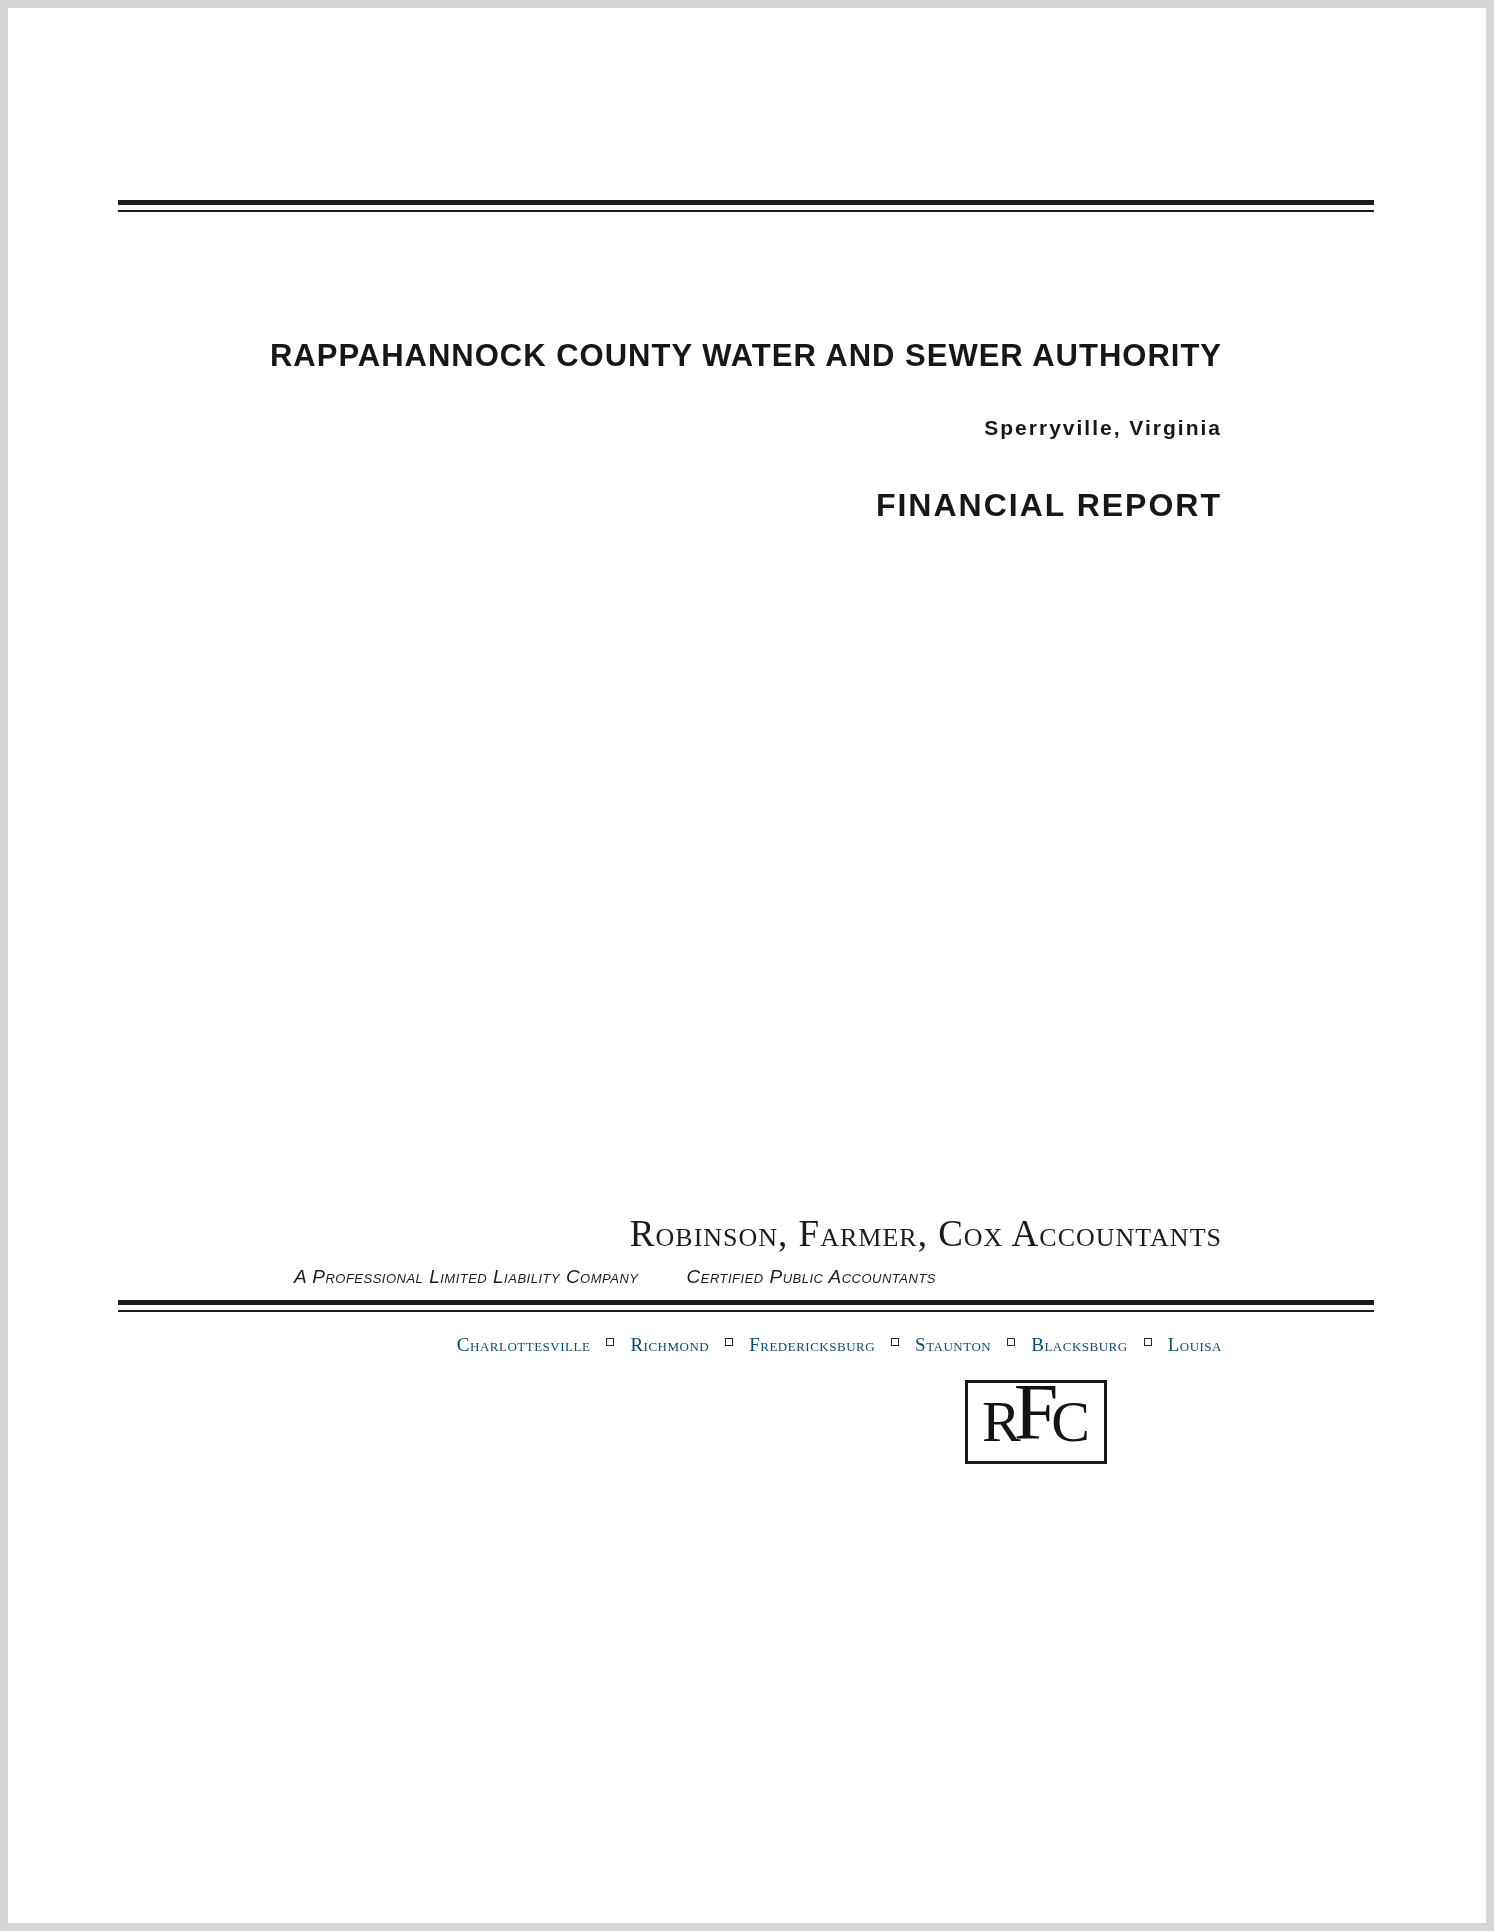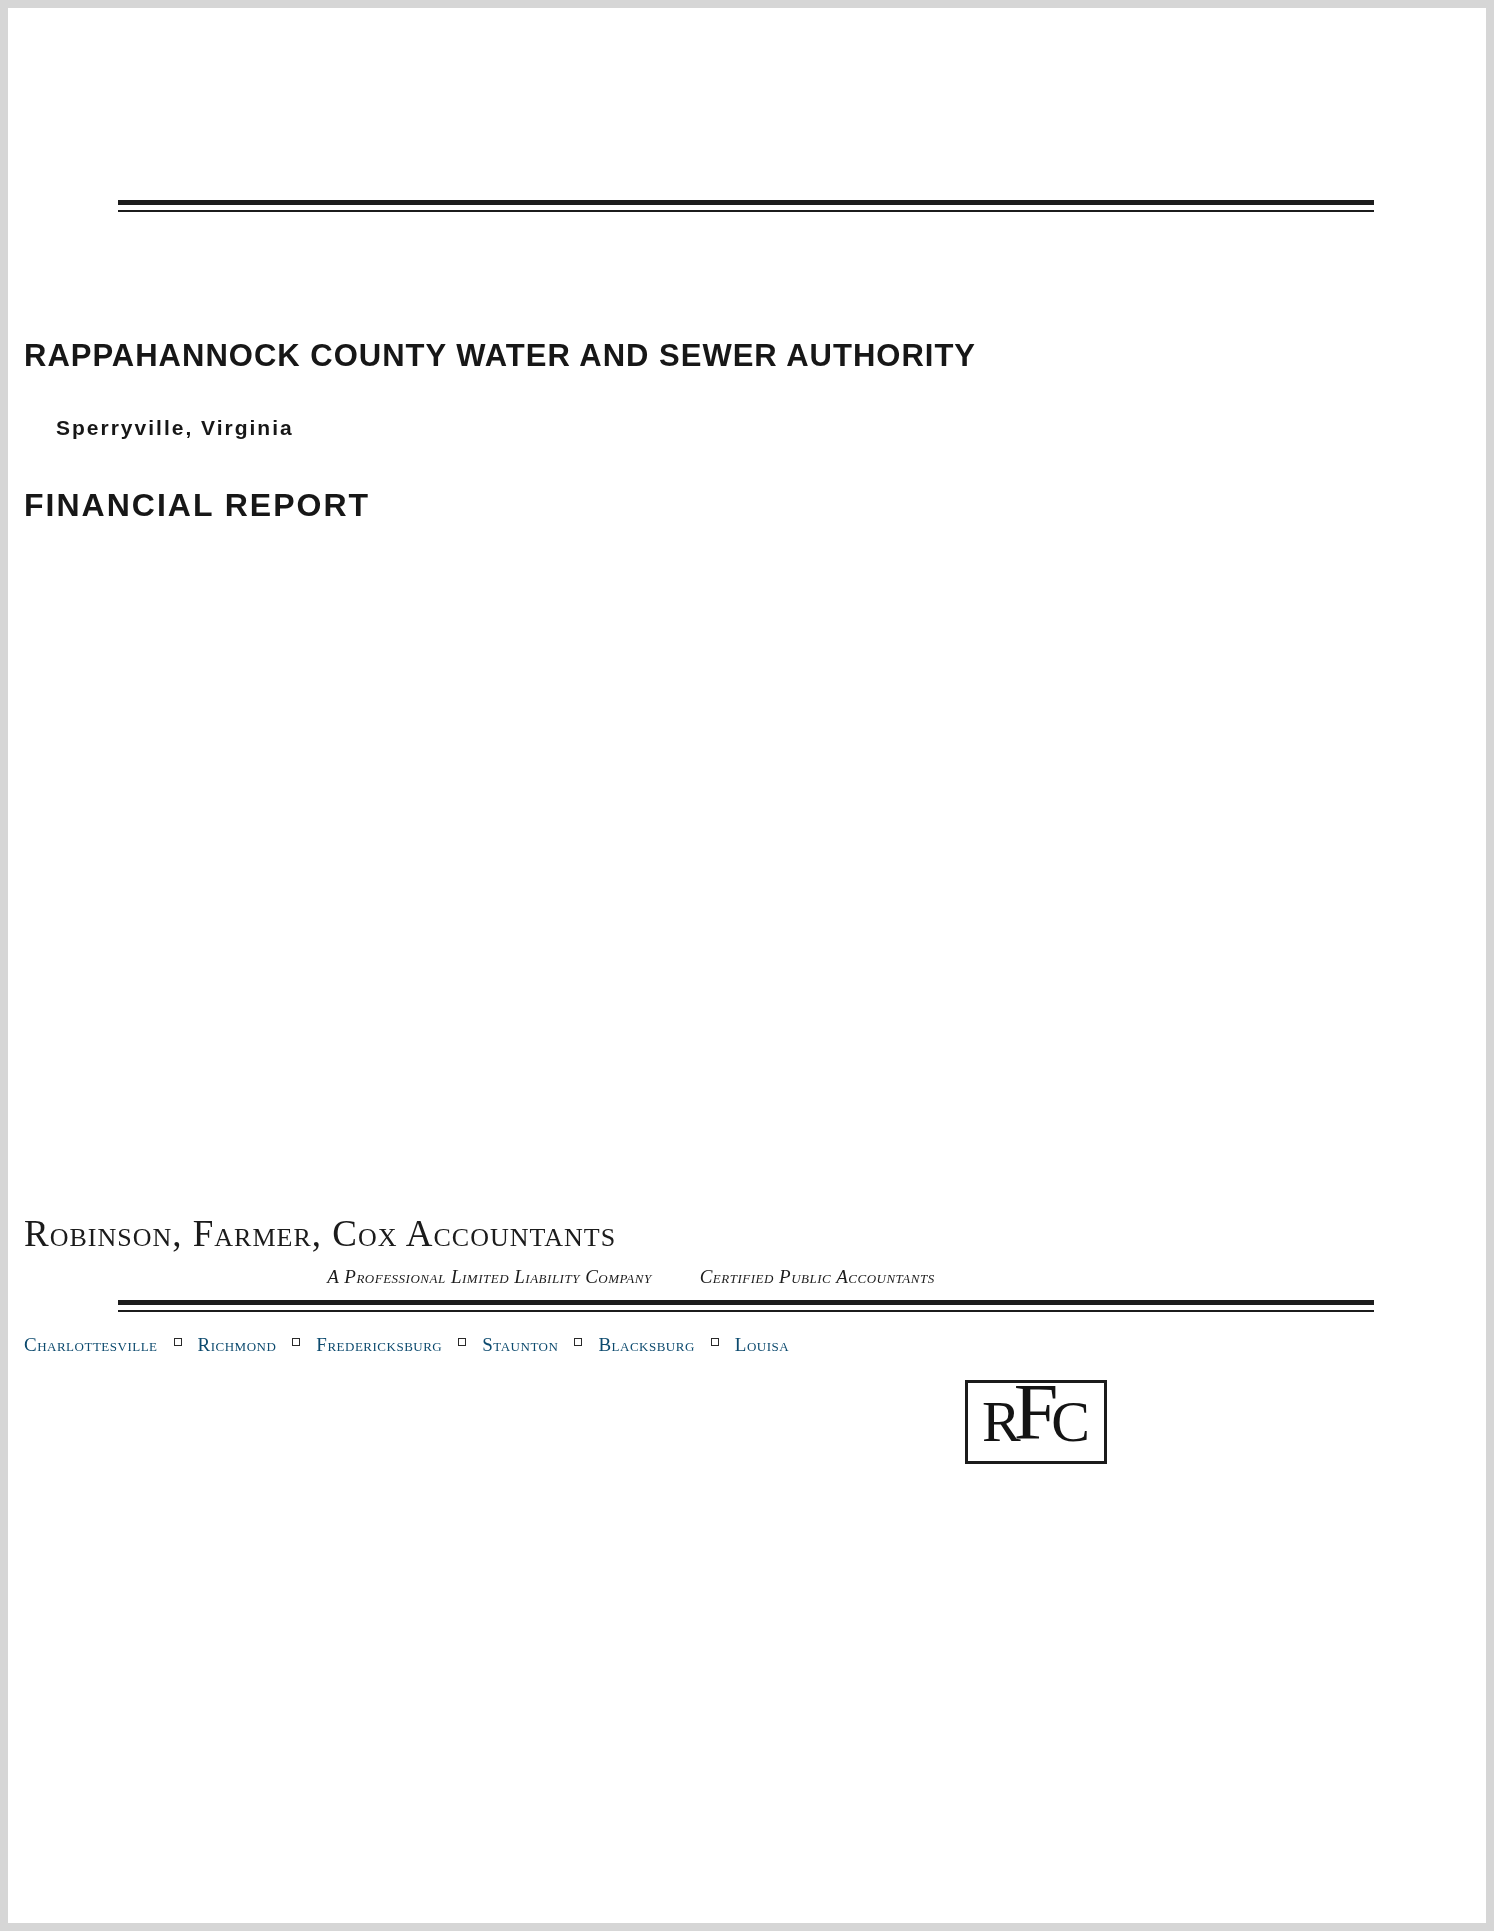--- a/index.html
+++ b/index.html
@@ -21,22 +21,22 @@
     position: absolute; left: 110px; width: 1256px;
     height: 12px;
     border-top: 5px solid #1c1c1c;
     border-bottom: 2px solid #1c1c1c;
   }
   .rule-top { top: 192px; }
   .rule-bottom { top: 1292px; }
 
   
   .centered {
-    position: absolute; left: 16px; width: 1214px;
-    text-align: left;
+    position: absolute; left: 0; width: 1214px;
+    text-align: right;
   }
 
   .title-line {
     font-family: "Liberation Sans", sans-serif;
     font-weight: 700;
     color: #171717;
   }
   .t1 { top: 330px; font-size: 31px; letter-spacing: 1px; }
   .t2 { top: 408px; font-size: 21px; letter-spacing: 2px; padding-left: 32px; }
   .t3 { top: 479px; font-size: 32px; letter-spacing: 2px; }
@@ -48,21 +48,21 @@
     font-variant: small-caps;
     font-size: 37px;
     letter-spacing: 1px;
     color: #1b1b1b;
   }
   .firm-descriptor {
     top: 1258px;
     display: flex;
     justify-content: center;
     gap: 48px;
-    font-family: Liberation Serif, serif;
+    font-family: Liberation Sans, sans-serif;
     font-style: italic;
     font-variant: small-caps;
     font-size: 19px;
     letter-spacing: 0.5px;
     color: #1b1b1b;
   }
 
   .offices-line {
     top: 1326px;
     font-family: "Liberation Serif", serif;

